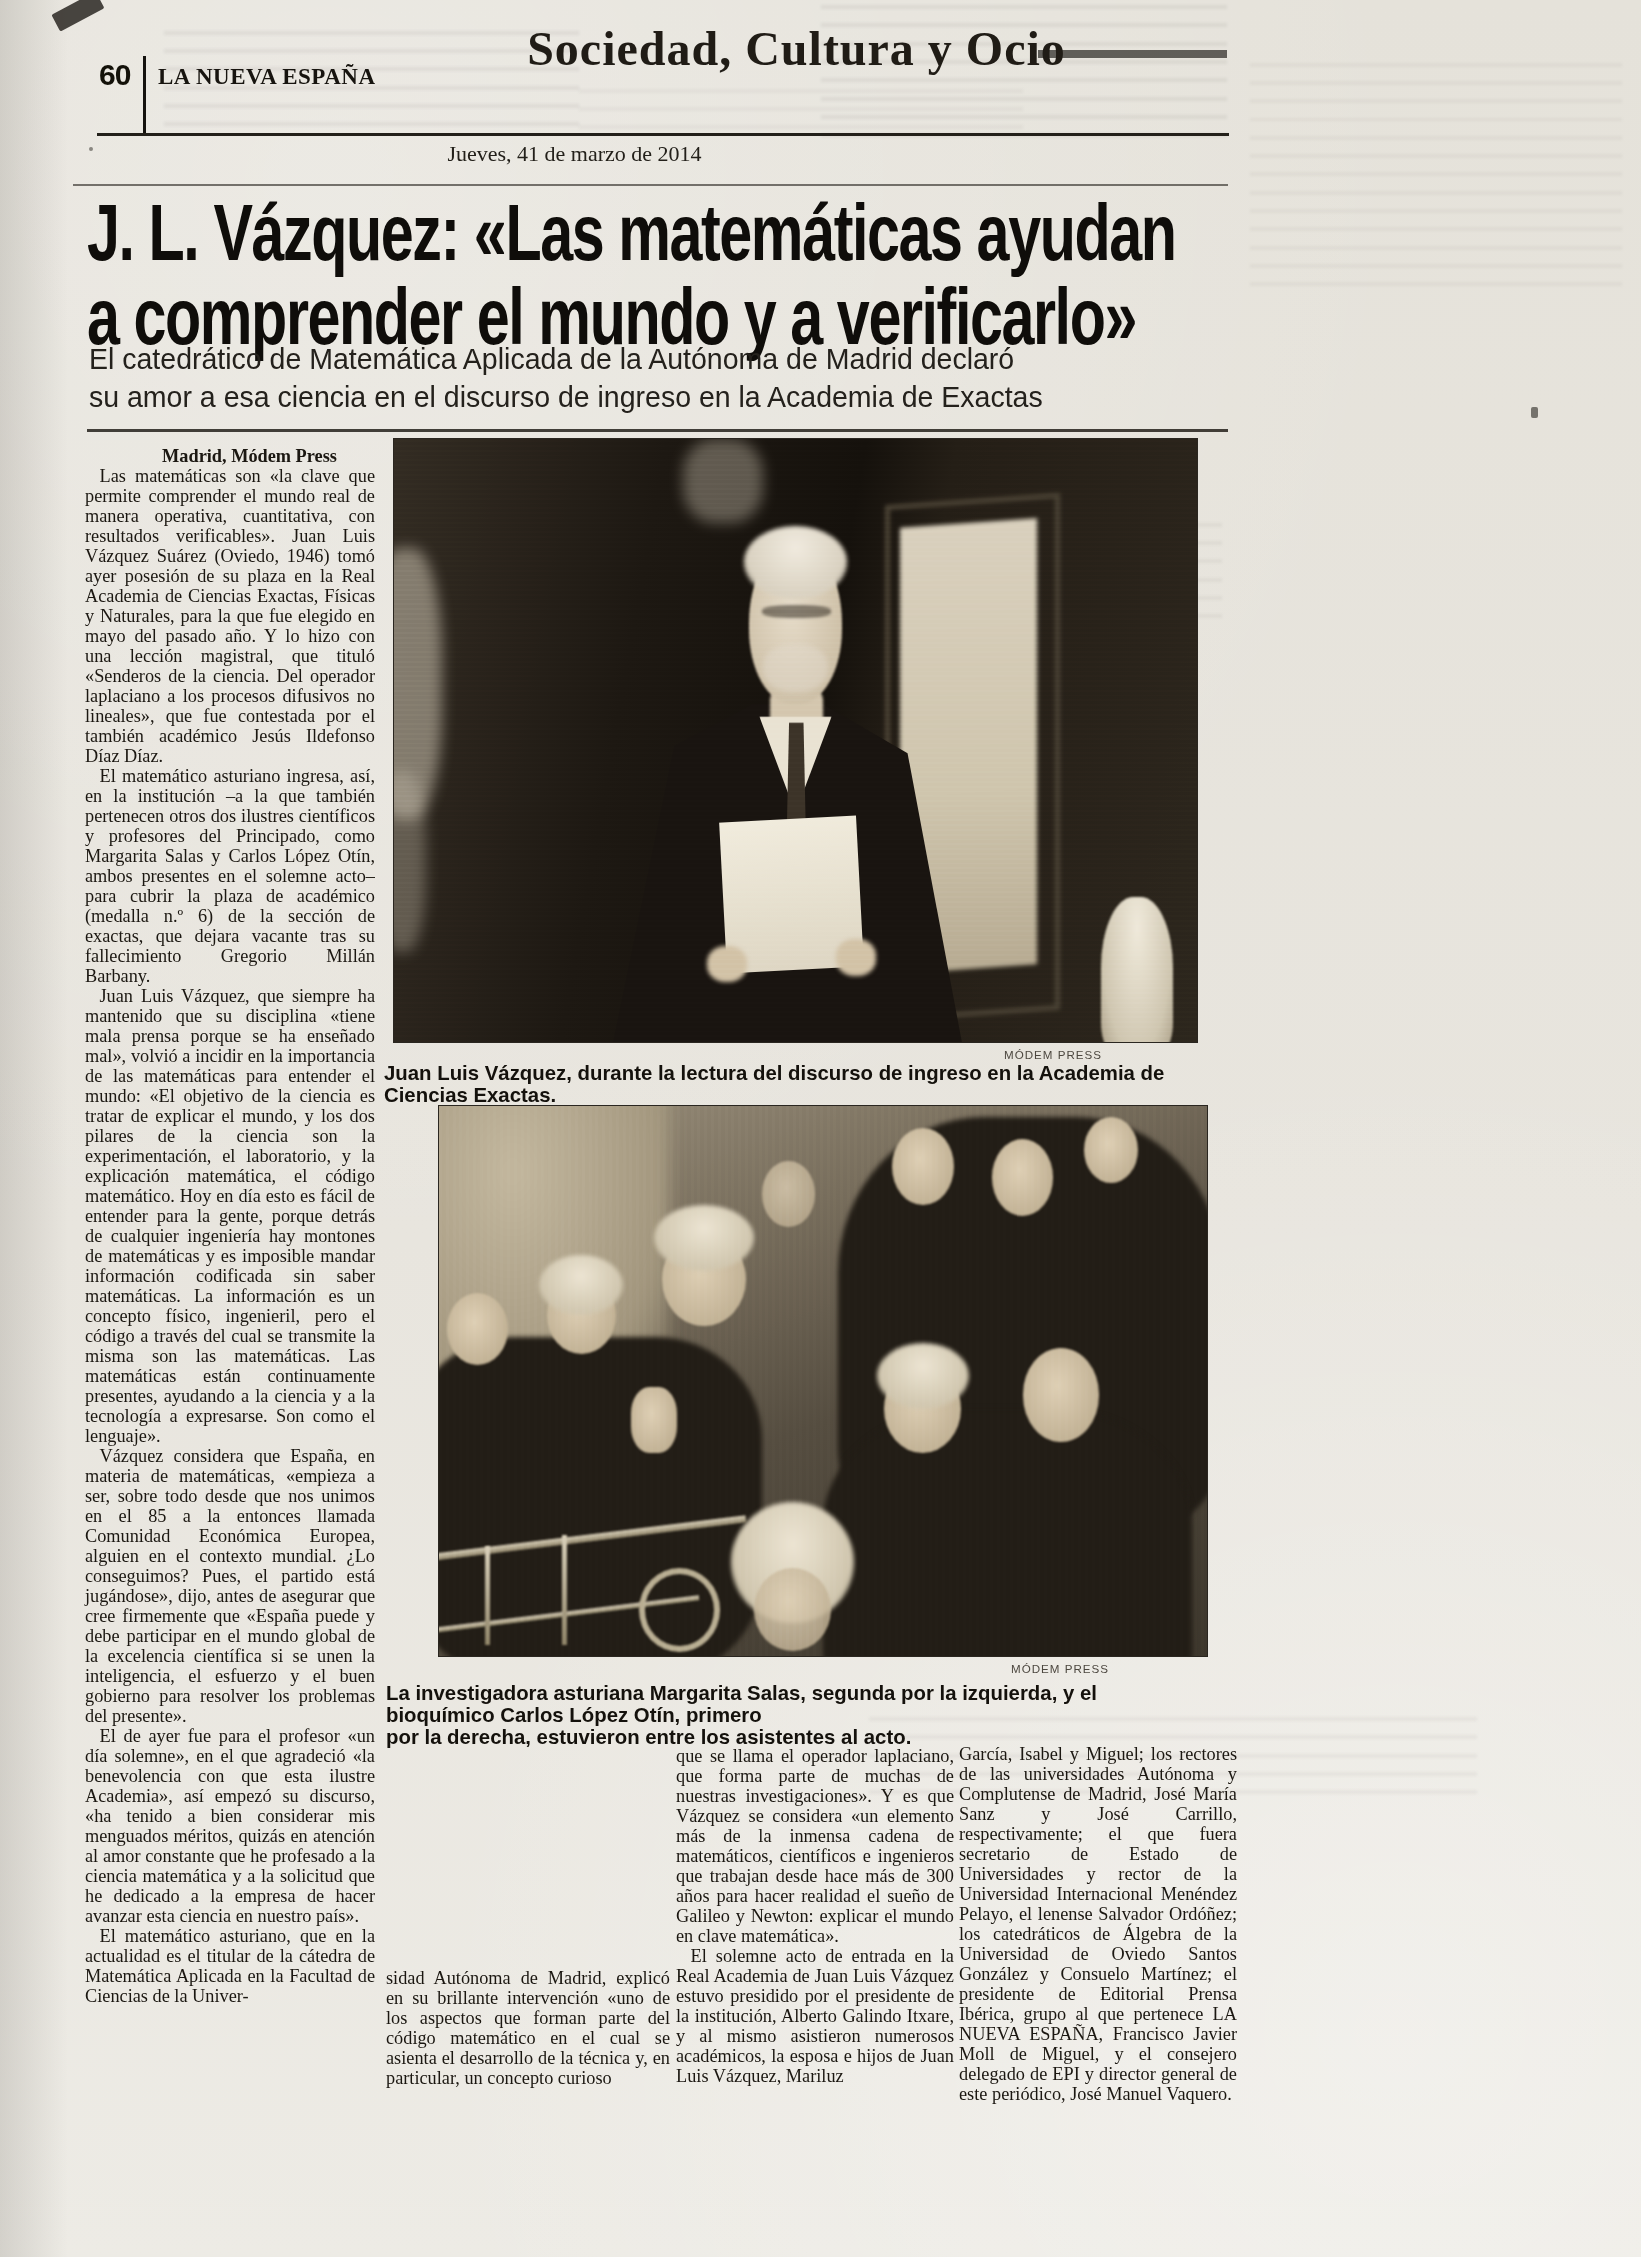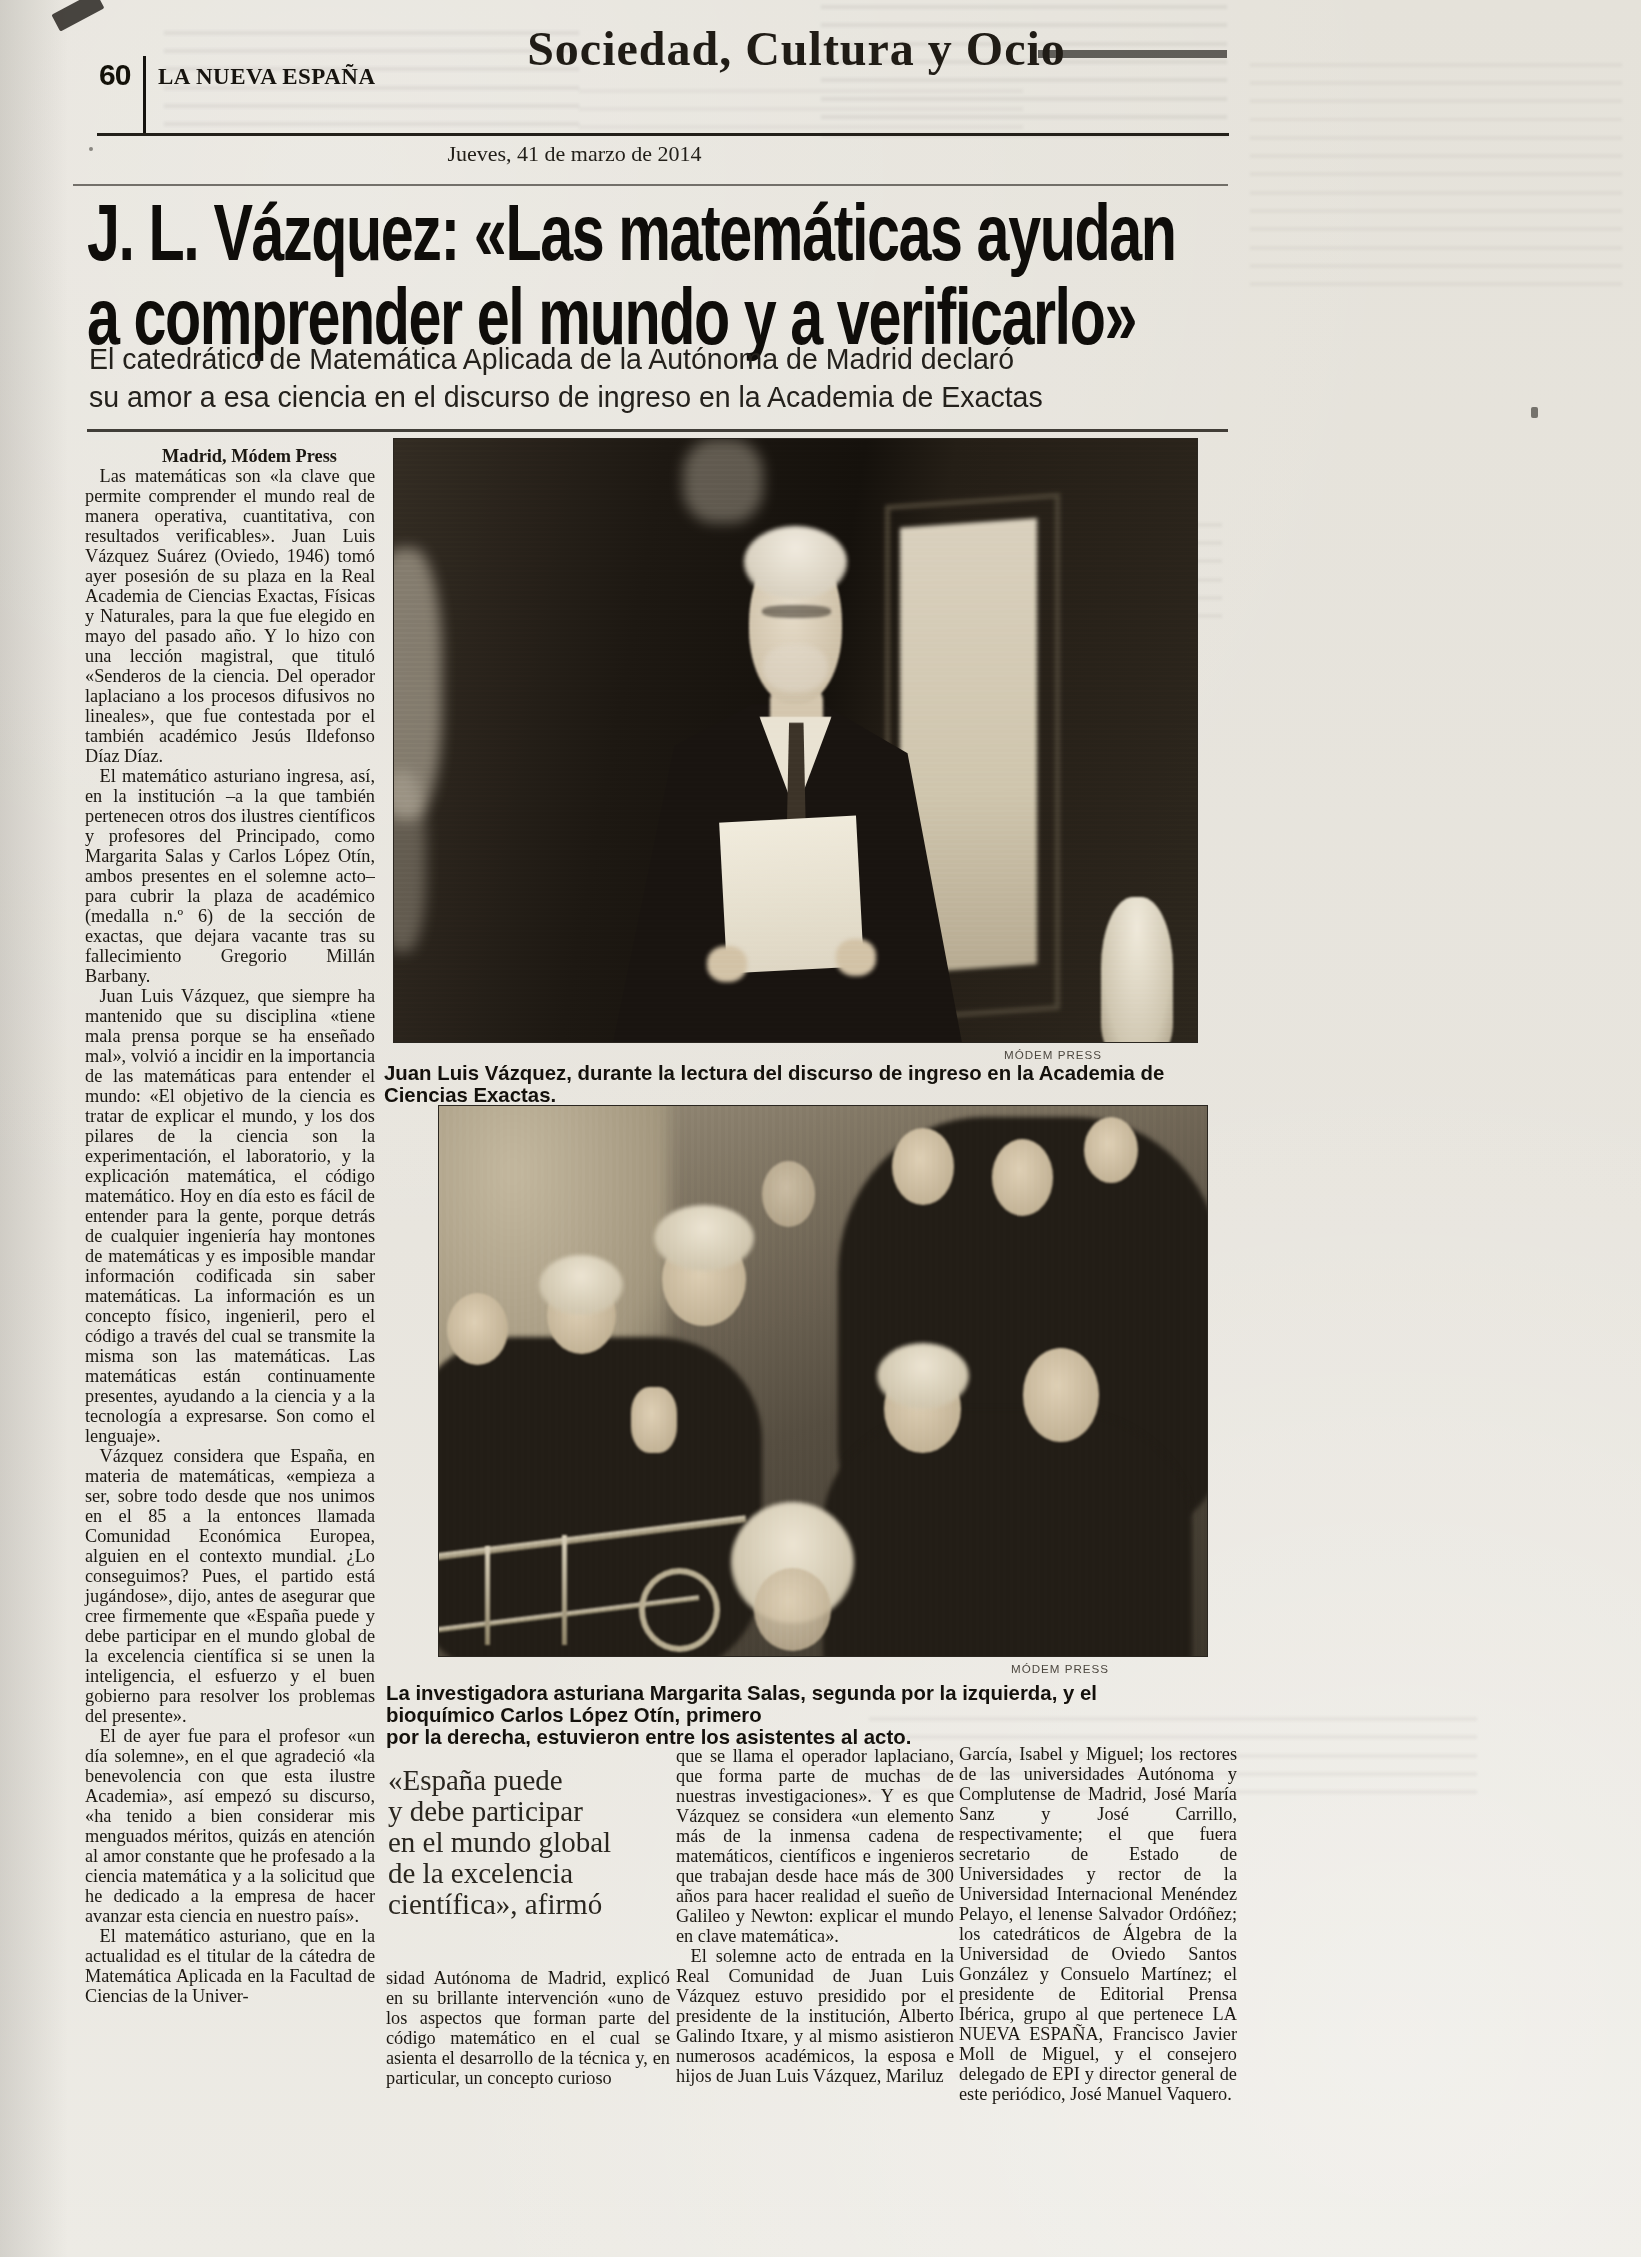--- a/index.html
+++ b/index.html
@@ -167,31 +167,26 @@
     <div class="p2-rail" style="left:-2%; top:92%; width:36%; height:4.8px; transform:rotate(-7deg);"></div>
     <div class="p2-rail" style="left:6%; top:80%; width:4.8px; height:18%;"></div>
     <div class="p2-rail" style="left:16%; top:78%; width:4.8px; height:20%;"></div>
     <div class="p2-ring" style="left:26%; top:84%; width:9%; height:13%;"></div>
     <div class="p2-grain"></div>
   </div>
   <div class="credit" style="left:915px; top:1662px; width:290px;">MÓDEM PRESS</div>
   <div class="caption" style="left:386px; top:1682px; width:850px;"><span>La investigadora asturiana Margarita Salas, segunda por la izquierda, y el bioquímico Carlos López Otín, primero
 por la derecha, estuvieron entre los asistentes al acto.</span></div>
 
-  <div class="pullquote">«España puede
-y debe participar
-en el mundo global
-de la excelencia
-científica», afirmó</div>
 
   <div class="bodycol" style="left:386px; top:1968px; width:284px;">
     <p>sidad Autónoma de Madrid, explicó en su brillante intervención «uno de los aspectos que forman parte del código matemático en el cual se asienta el desarrollo de la técnica y, en particular, un concepto curioso</p>
   </div>
   <div class="bodycol" style="left:676px; top:1746px; width:278px;">
     <p>que se llama el operador laplaciano, que forma parte de muchas de nuestras investigaciones». Y es que Vázquez se considera «un elemento más de la inmensa cadena de matemáticos, científicos e ingenieros que trabajan desde hace más de 300 años para hacer realidad el sueño de Galileo y Newton: explicar el mundo en clave matemática».</p>
-    <p class="ind">El solemne acto de entrada en la Real Comunidad de Juan Luis Vázquez estuvo presidido por el presidente de la institución, Alberto Galindo Itxare, y al mismo asistieron numerosos académicos, la esposa e hijos de Juan Luis Vázquez, Mariluz</p>
+    <p class="ind">El solemne acto de entrada en la Real Academia de Juan Luis Vázquez estuvo presidido por el presidente de la institución, Alberto Galindo Itxare, y al mismo asistieron numerosos académicos, la esposa e hijos de Juan Luis Vázquez, Mariluz</p>
   </div>
   <div class="bodycol" style="left:959px; top:1744px; width:278px;">
     <p>García, Isabel y Miguel; los rectores de las universidades Autónoma y Complutense de Madrid, José María Sanz y José Carrillo, respectivamente; el que fuera secretario de Estado de Universidades y rector de la Universidad Internacional Menéndez Pelayo, el lenense Salvador Ordóñez; los catedráticos de Álgebra de la Universidad de Oviedo Santos González y Consuelo Martínez; el presidente de Editorial Prensa Ibérica, grupo al que pertenece LA NUEVA ESPAÑA, Francisco Javier Moll de Miguel, y el consejero delegado de EPI y director general de este periódico, José Manuel Vaquero.</p>
   </div>
 
 </div>
 
 
 </body></html>

